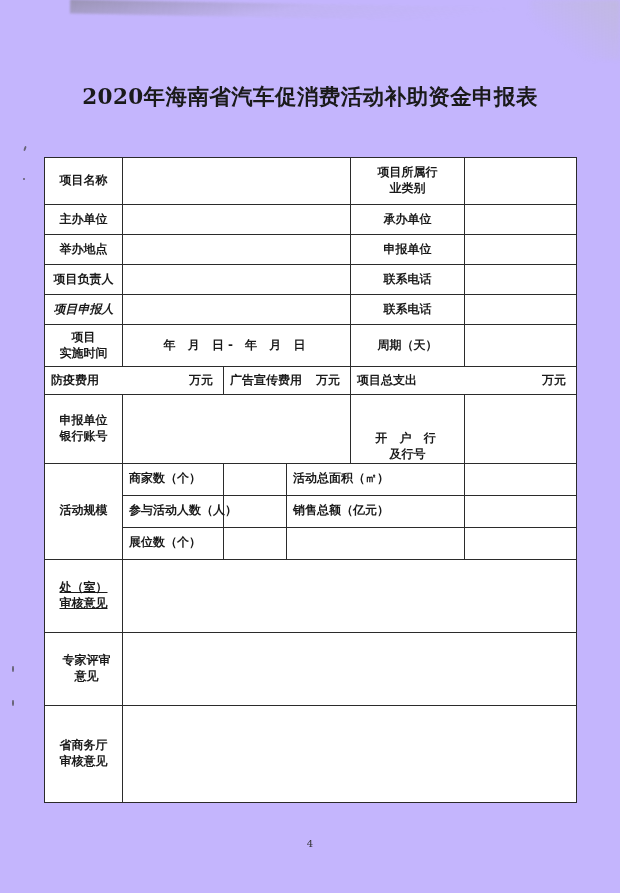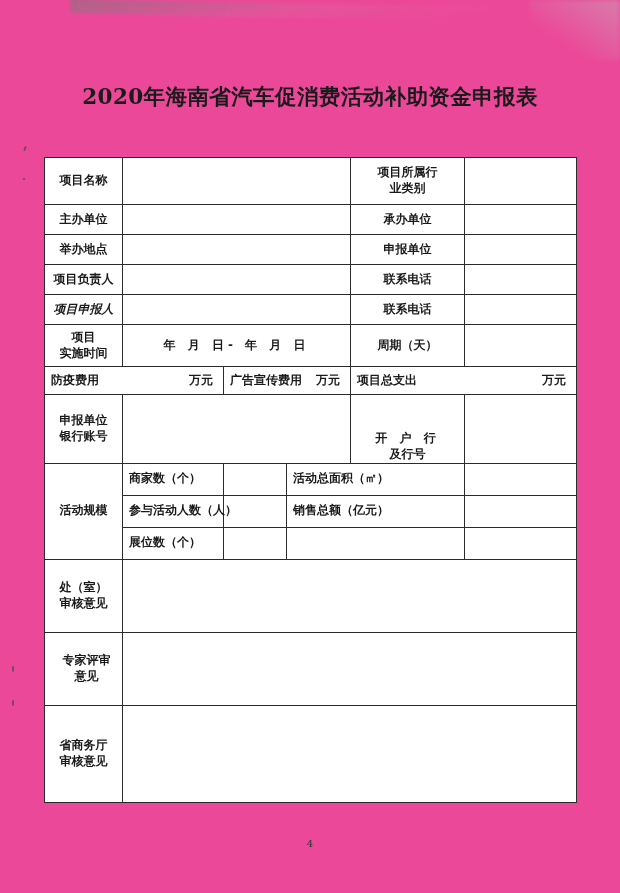--- a/index.html
+++ b/index.html
@@ -14,21 +14,21 @@
     font-family: "DejaVu Serif", "Liberation Serif", serif;
     color: #1a1a1a;
     position: relative;
     overflow: hidden;
   }
 
   
   .page {
     position: absolute;
     inset: 0;
-    background: #ec4899;
+    background: #c4b5fd;
   }
   .scan-shadow-top {
     position: absolute;
     left: 70px;
     top: 4px;
     width: 480px;
     height: 14px;
     background: linear-gradient(170deg, rgba(120,120,120,0.55) 0%, rgba(170,170,170,0.12) 45%, rgba(255,255,255,0) 80%);
     transform: rotate(1.1deg);
     filter: blur(1.2px);
@@ -264,21 +264,21 @@
       </tr>
 
       <tr>
         <td class="lbl-left" style="height:31px;">展位数（个）</td>
         <td class="blank"></td>
         <td class="blank" colspan="2"></td>
         <td class="blank"></td>
       </tr>
 
       <tr>
-        <td class="opinion-lbl" style="height:72px;">
+        <td class="opinion-lbl" style="height:72px;text-decoration:underline;">
           <span class="twoline">处（室）</span>
           <span class="twoline">审核意见</span>
         </td>
         <td class="blank" colspan="5"></td>
       </tr>
 
       <tr>
         <td class="opinion-lbl" style="height:72px;padding-left:12px;">
           <span class="twoline">专家评审</span>
           <span class="twoline">意见</span>

